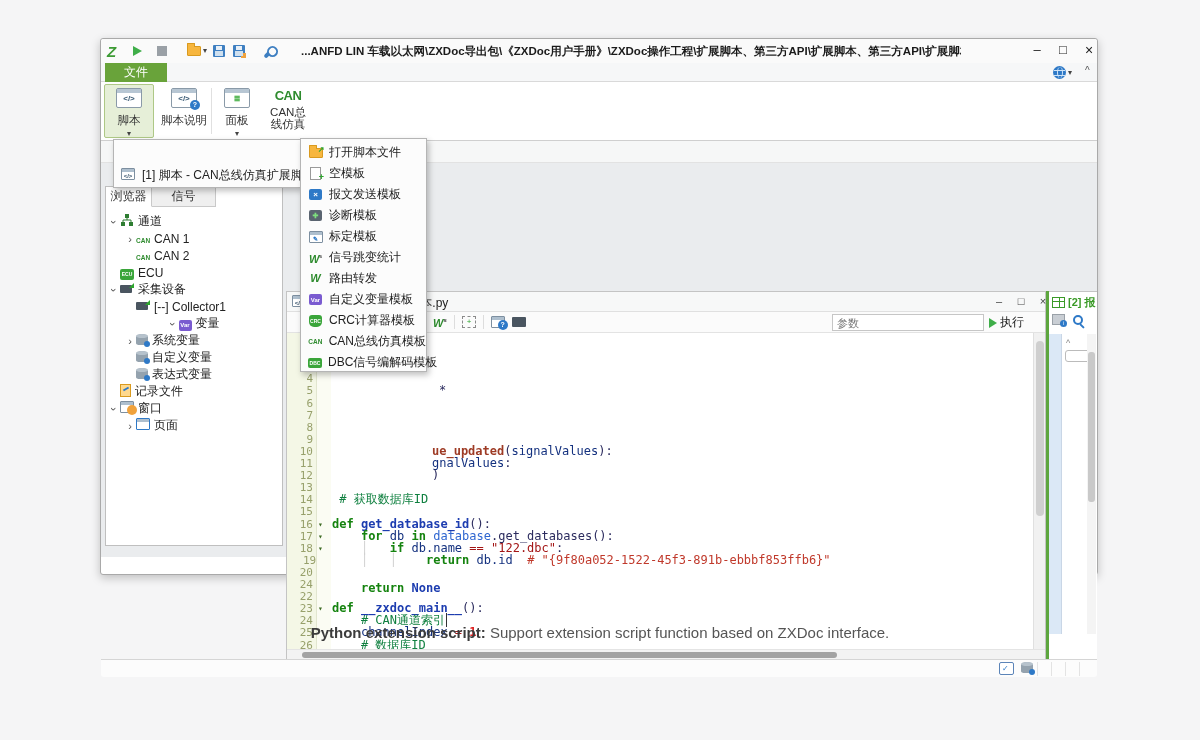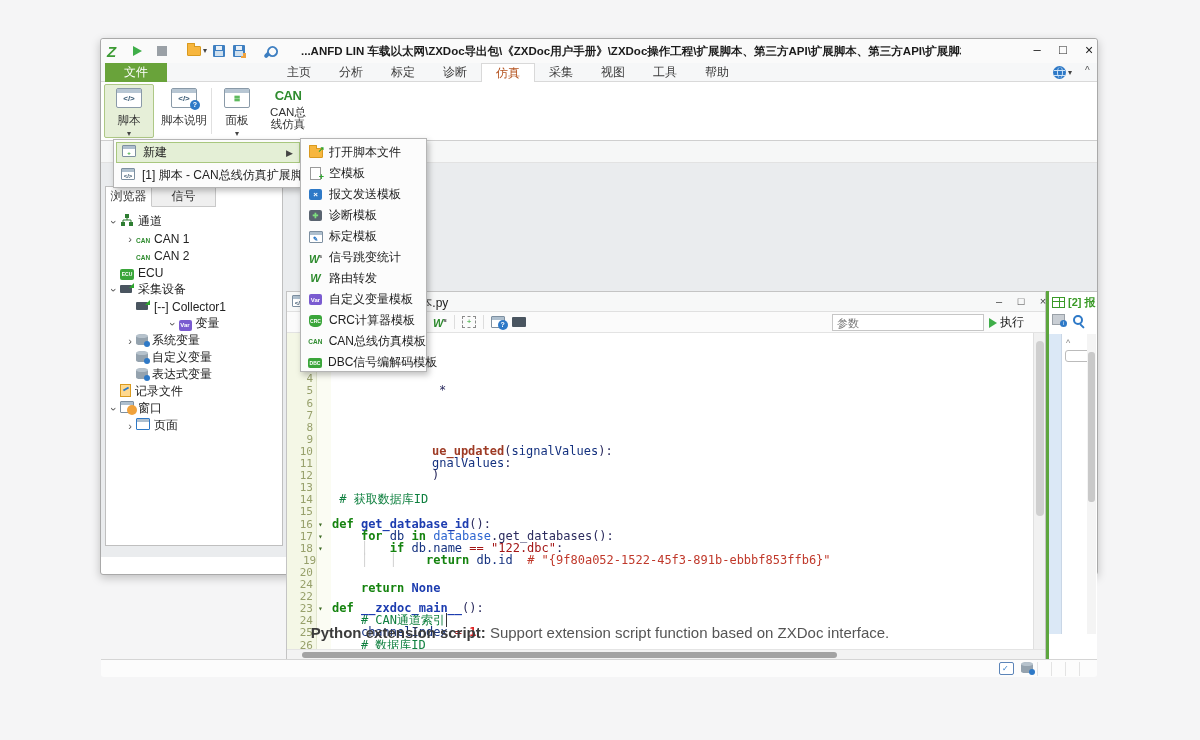--- a/index.html
+++ b/index.html
@@ -164,31 +164,20 @@
           <span class="wrench ic"></span>
         </div>
       <div class="title-text">...ANFD LIN 车载以太网\ZXDoc导出包\《ZXDoc用户手册》\ZXDoc操作工程\扩展脚本、第三方API\扩展脚本、第三方API\扩展脚本、第三方API.zcp - ZXDoc</div>
       <div class="winctl" style="left:924px;">–</div>
       <div class="winctl" style="left:950px;">□</div>
       <div class="winctl" style="left:976px; font-size:14px;">×</div>
     </div>
 
     <div class="tabrow">
       <div class="filebtn">文件</div>
-      <div class="rtabs" id="ribbon-tabs">
-          <div class="rtab">主页</div>
-          <div class="rtab">分析</div>
-          <div class="rtab">标定</div>
-          <div class="rtab">诊断</div>
-          <div class="rtab active">仿真</div>
-          <div class="rtab">采集</div>
-          <div class="rtab">视图</div>
-          <div class="rtab">工具</div>
-          <div class="rtab">帮助</div>
-        </div>
       <div style="position:absolute;left:952px;top:3px;display:flex;align-items:center;gap:2px;">
         <span class="globe ic"></span>
           <span class="dd">▾</span>
       </div>
       <div style="position:absolute;left:984px;top:2px;color:#555;font-size:10px;">^</div>
     </div>
 
     <div class="ribbonbody">
       <div id="ribbon-groups">
           <div class="rgroup sel" style="left: 3px; width: 50px;">
@@ -410,25 +399,20 @@
         <div style="position:absolute;left:920px;top:2px;"><span class="dbcyl ic"></span></div>
         <div class="sb-cell" style="left:936px;width:14px;"></div>
         <div class="sb-cell" style="left:950px;width:14px;"></div>
         <div class="sb-cell" style="left:964px;width:14px;"></div>
         <div class="sb-cell" style="left:978px;width:16px;"></div>
       </div>
     </div>
   </div>
 
   <div class="menu" style="left:113px;top:139px;width:188px;height:49px;" id="menu1">
-      <div class="mitem hl" style="top: 2px; width: 184px;">
-        <span style="margin-right:7px;"><span class="ic iwin"><span class="g" style="color:#2ea52e;">+</span></span></span>
-        <span>新建</span>
-        <span class="marrow">▶</span>
-      </div>
       <div class="mitem" style="top: 25px; width: 184px;">
         <span style="margin-right:7px;"><span class="ic iwin"><span class="g">&lt;/&gt;</span></span></span>
         <span>[1] 脚本 - CAN总线仿真扩展脚本.py</span>
       </div>
     </div>
 
   <div class="menu" style="left:300px;top:138px;width:127px;height:234px;" id="menu2">
       <div class="mitem" style="top: 3px; width: 123px;">
         <span style="margin-right:6px;display:inline-flex;width:15px;justify-content:center;">
           <span class="folder ic">

